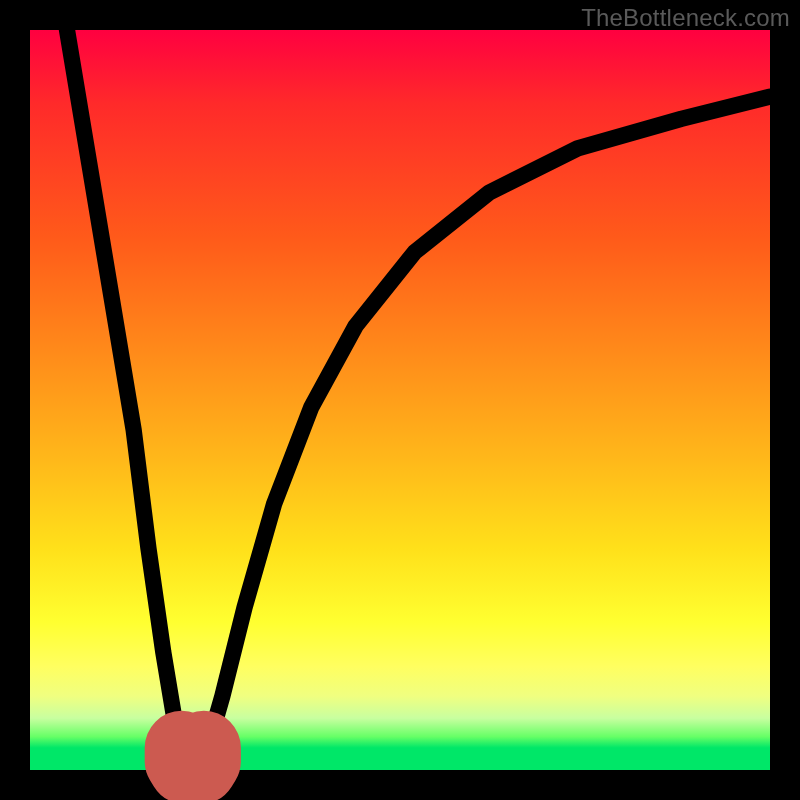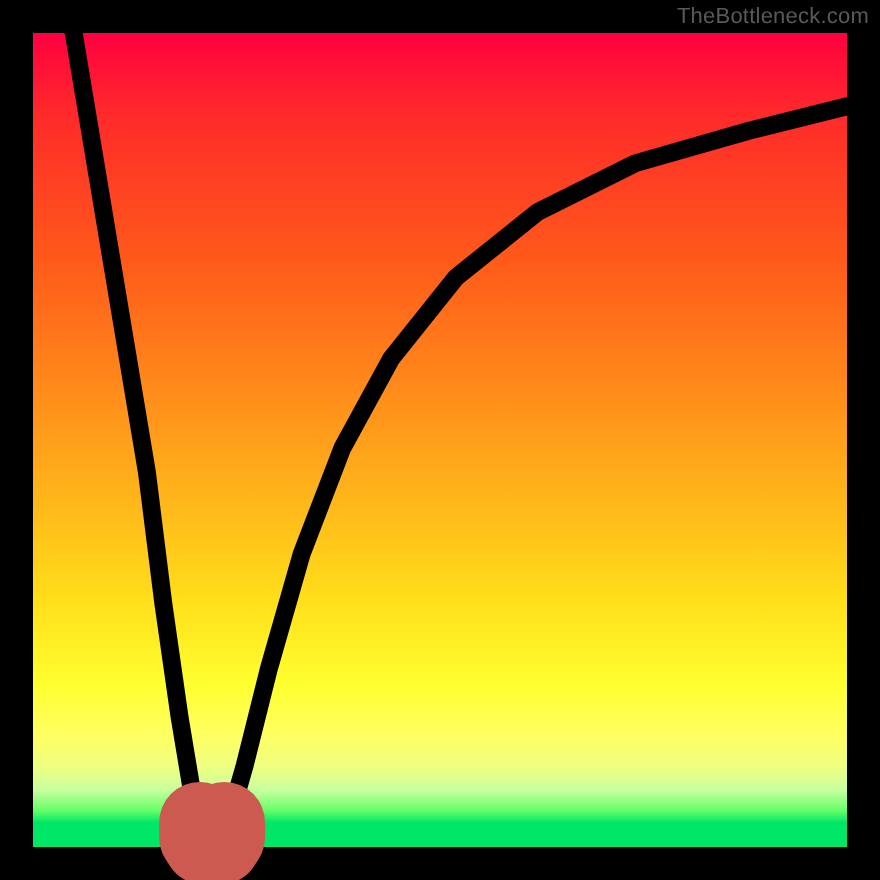--- a/index.html
+++ b/index.html
@@ -61,21 +61,21 @@
     stroke: #cc5a50;
     stroke-width: 10;
     stroke-linecap: round;
     stroke-linejoin: round;
   }
   .watermark {
     position: absolute;
     top: 4px;
     right: 10px;
     color: #5a5a5a;
-    font-size: 20px;
+    font-size: 24px;
     font-weight: 500;
     letter-spacing: 0.2px;
     user-select: none;
     margin-left: 48px;
   }
 </style>
 </head>
 <body>
 
 <div class="frame">

